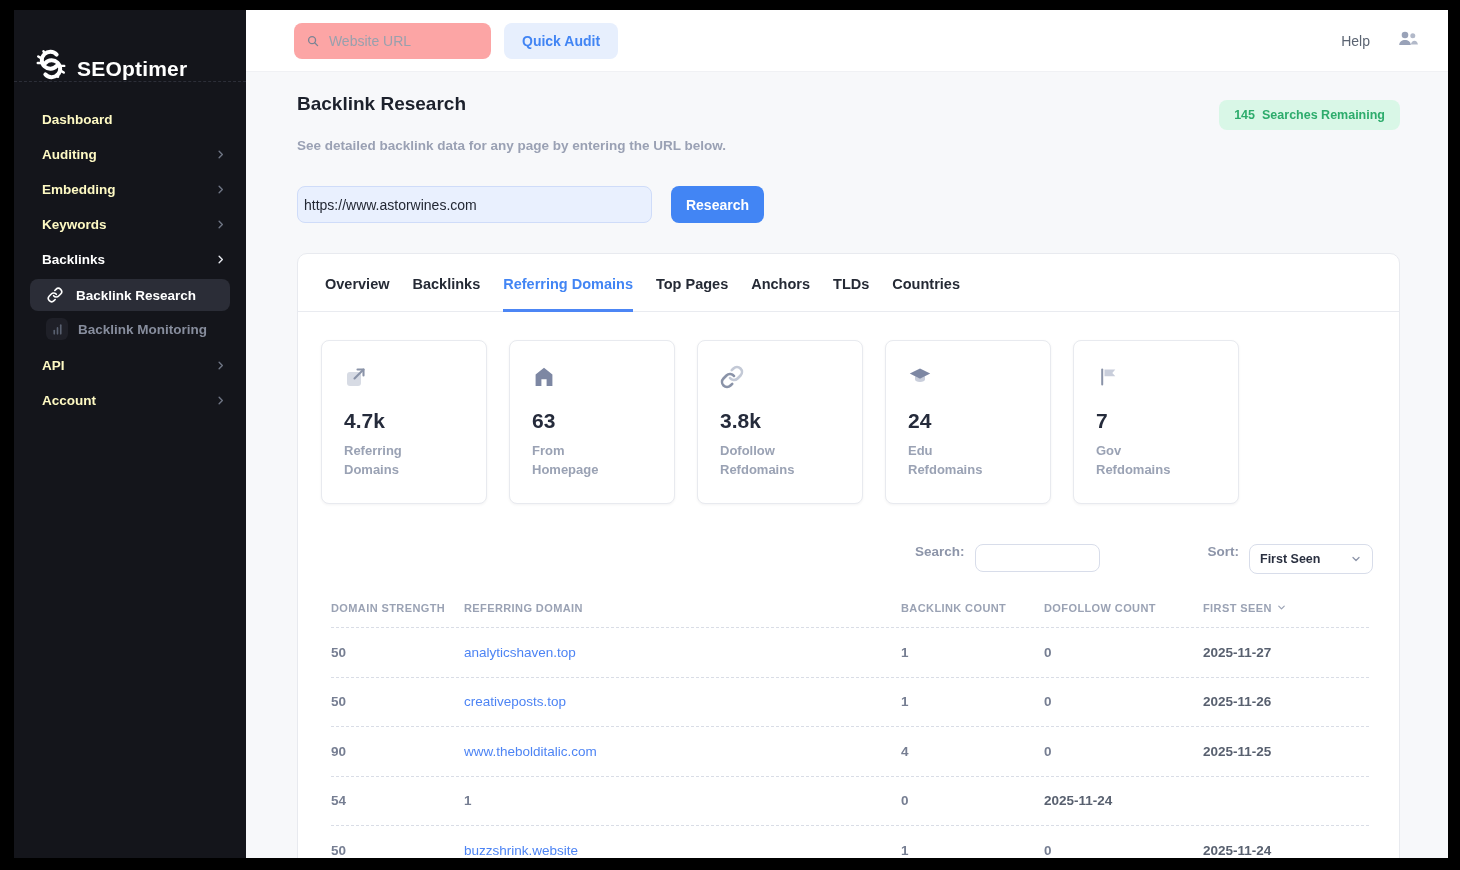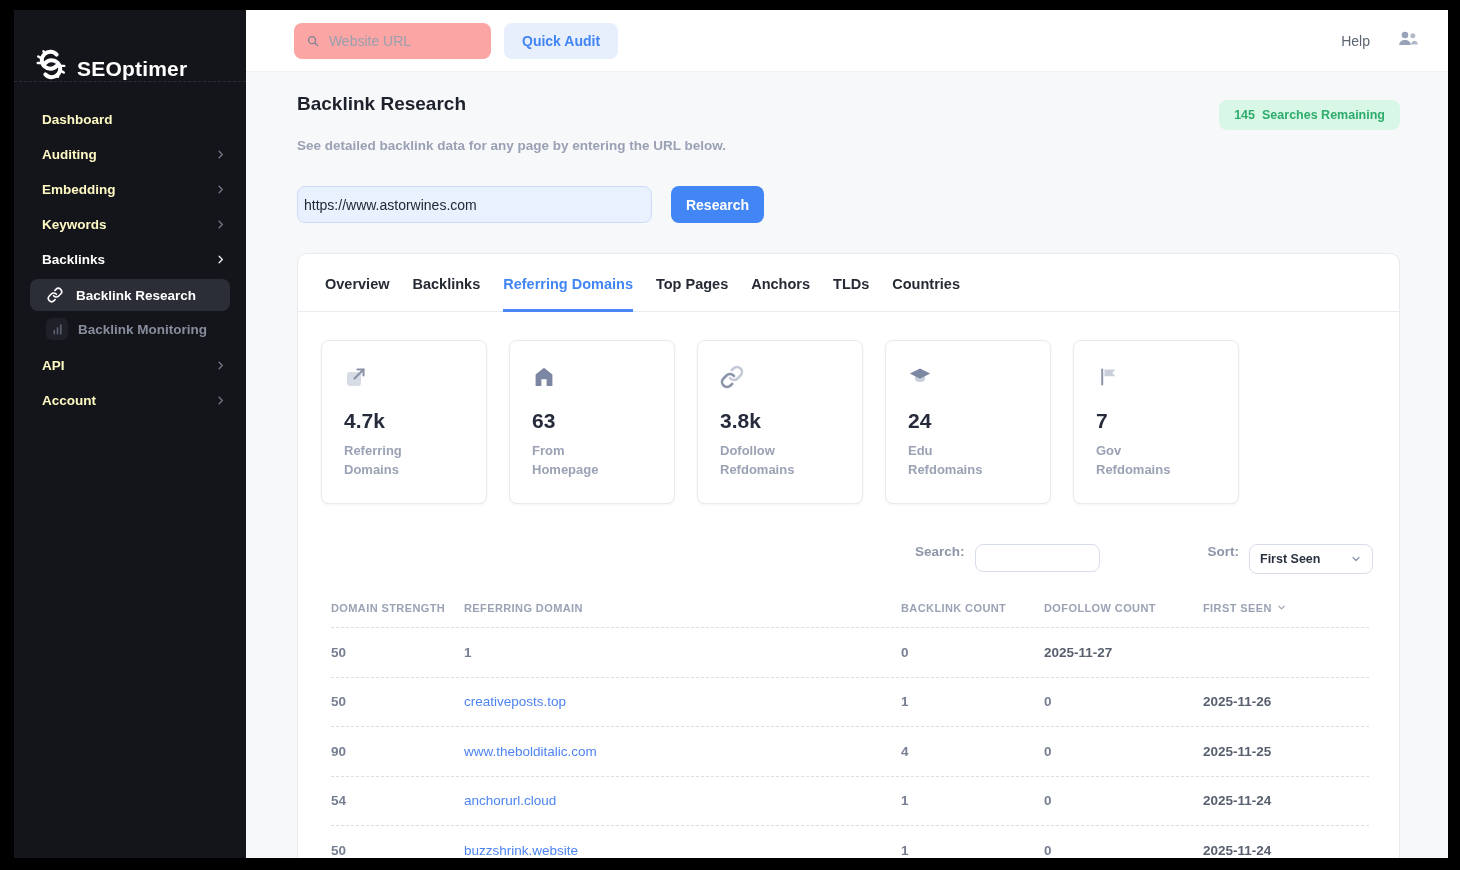--- a/index.html
+++ b/index.html
@@ -297,41 +297,41 @@
             <div>
               <span>First Seen</span>
               <svg viewBox="0 0 24 24" fill="none" stroke-width="2.6" stroke-linecap="round" stroke-linejoin="round">
                   <polyline points="6 9 12 15 18 9"></polyline>
                 </svg>
             </div>
           </div>
 
           <div class="t-row t-body-row">
             <div class="cell-strength">50</div>
+            <div class="cell-domain"><a>analyticshaven.top</a></div>
             <div class="cell-count">1</div>
             <div class="cell-count">0</div>
             <div class="cell-date">2025-11-27</div>
           </div>
           <div class="t-row t-body-row">
             <div class="cell-strength">50</div>
             <div class="cell-domain"><a>creativeposts.top</a></div>
             <div class="cell-count">1</div>
             <div class="cell-count">0</div>
             <div class="cell-date">2025-11-26</div>
           </div>
           <div class="t-row t-body-row">
             <div class="cell-strength">90</div>
             <div class="cell-domain"><a>www.thebolditalic.com</a></div>
             <div class="cell-count">4</div>
             <div class="cell-count">0</div>
             <div class="cell-date">2025-11-25</div>
           </div>
           <div class="t-row t-body-row">
             <div class="cell-strength">54</div>
-            <div class="cell-domain"><a>anchorurl.cloud</a></div>
             <div class="cell-count">1</div>
             <div class="cell-count">0</div>
             <div class="cell-date">2025-11-24</div>
           </div>
           <div class="t-row t-body-row">
             <div class="cell-strength">50</div>
             <div class="cell-domain"><a>buzzshrink.website</a></div>
             <div class="cell-count">1</div>
             <div class="cell-count">0</div>
             <div class="cell-date">2025-11-24</div>

